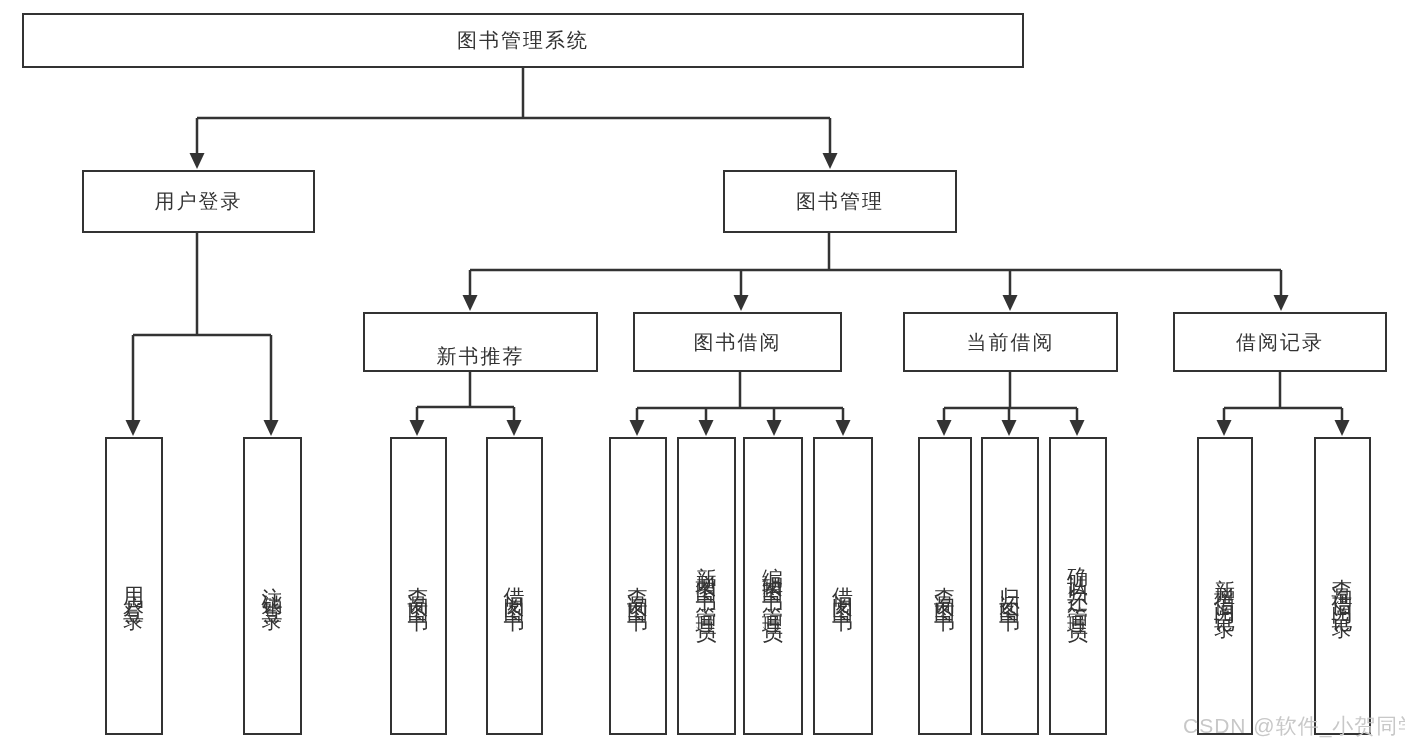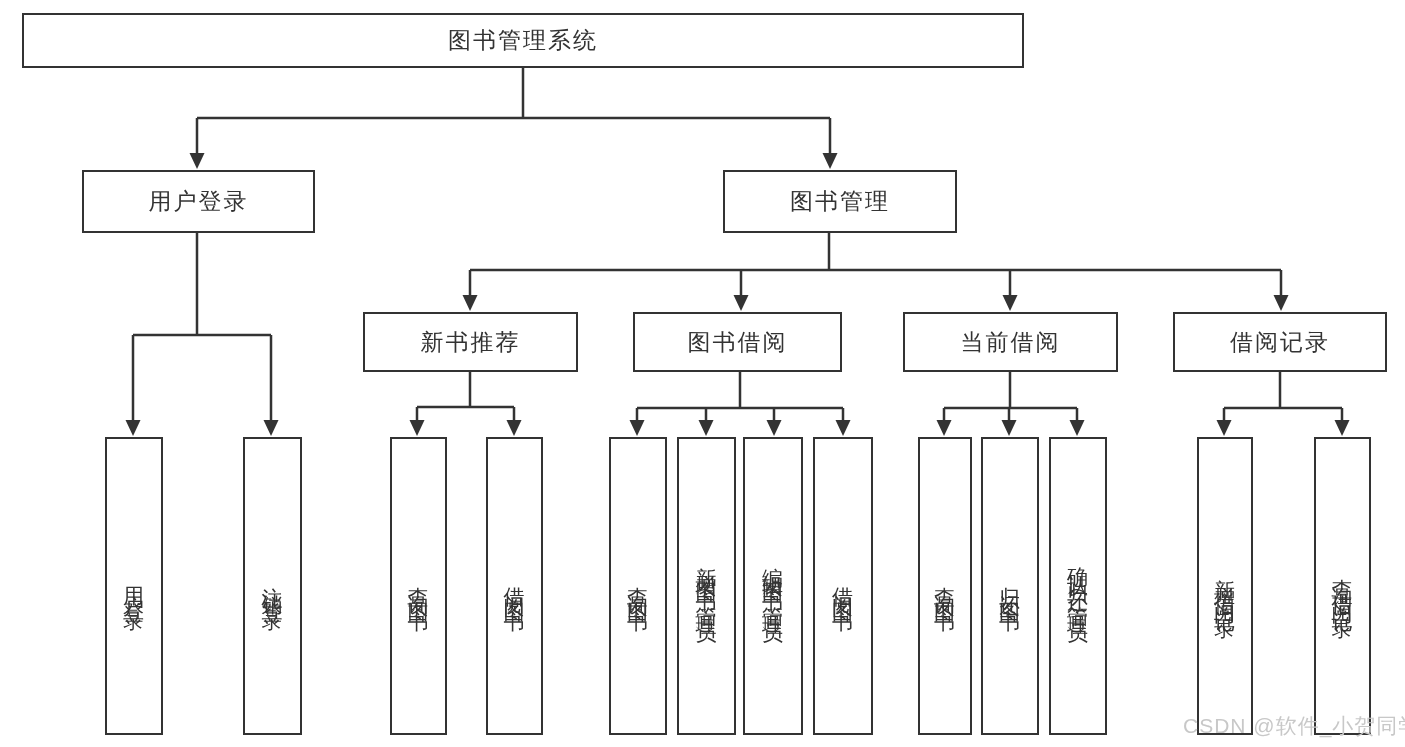--- a/index.html
+++ b/index.html
@@ -24,21 +24,21 @@
     position: absolute;
     box-sizing: border-box;
     border: 2.5px solid #333333;
     background: #ffffff;
     display: flex;
     align-items: center;
     justify-content: center;
     color: #333333;
   }
   .h-label {
-    font-size: 23px;
+    font-size: 20px;
     letter-spacing: 2px;
     white-space: nowrap;
     color: #333333;
   }
   .leaf {
     top: 437px;
     height: 298px;
   }
   .v-label {
     writing-mode: vertical-rl;
@@ -99,21 +99,21 @@
     <span class="h-label">图书管理系统</span>
   </div>
 
   <div class="node" style="left:82px; top:170px; width:233px; height:63px;">
     <span class="h-label">用户登录</span>
   </div>
   <div class="node" style="left:713px; top:170px; width:234px; height:63px;margin-left:10px;">
     <span class="h-label">图书管理</span>
   </div>
 
-  <div class="node" style="left:363px; top:312px; width:215px; height:60px;">
+  <div class="node" style="left:363px; top:312px; width:235px; height:60px;align-items:flex-end;">
     <span class="h-label">新书推荐</span>
   </div>
   <div class="node" style="left:633px; top:312px; width:209px; height:60px;">
     <span class="h-label">图书借阅</span>
   </div>
   <div class="node" style="left:903px; top:312px; width:215px; height:60px;">
     <span class="h-label">当前借阅</span>
   </div>
   <div class="node" style="left:1173px; top:312px; width:214px; height:60px;">
     <span class="h-label">借阅记录</span>

